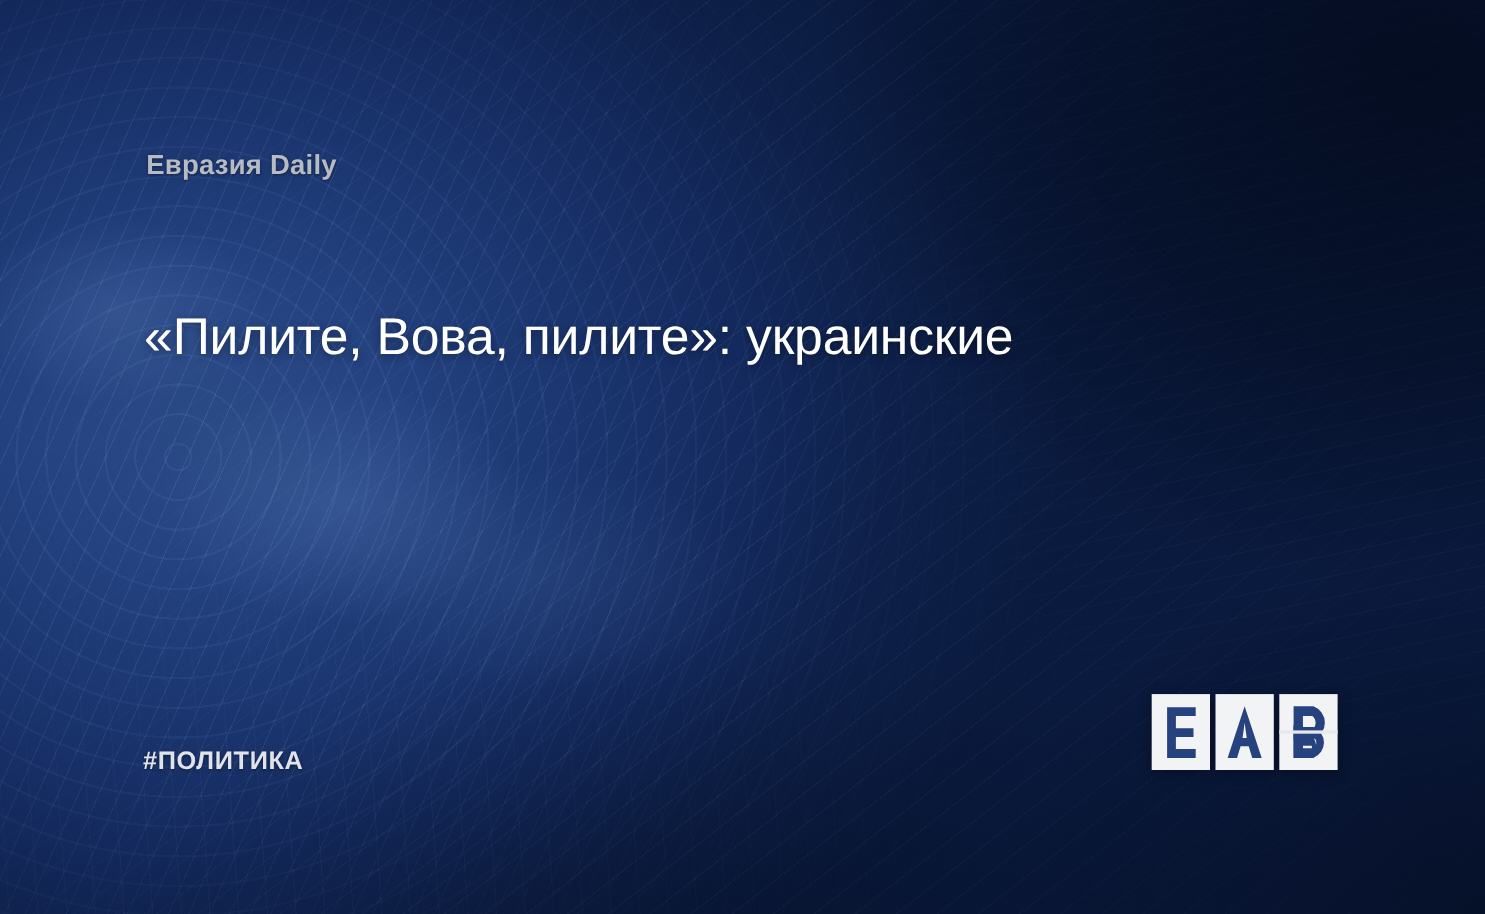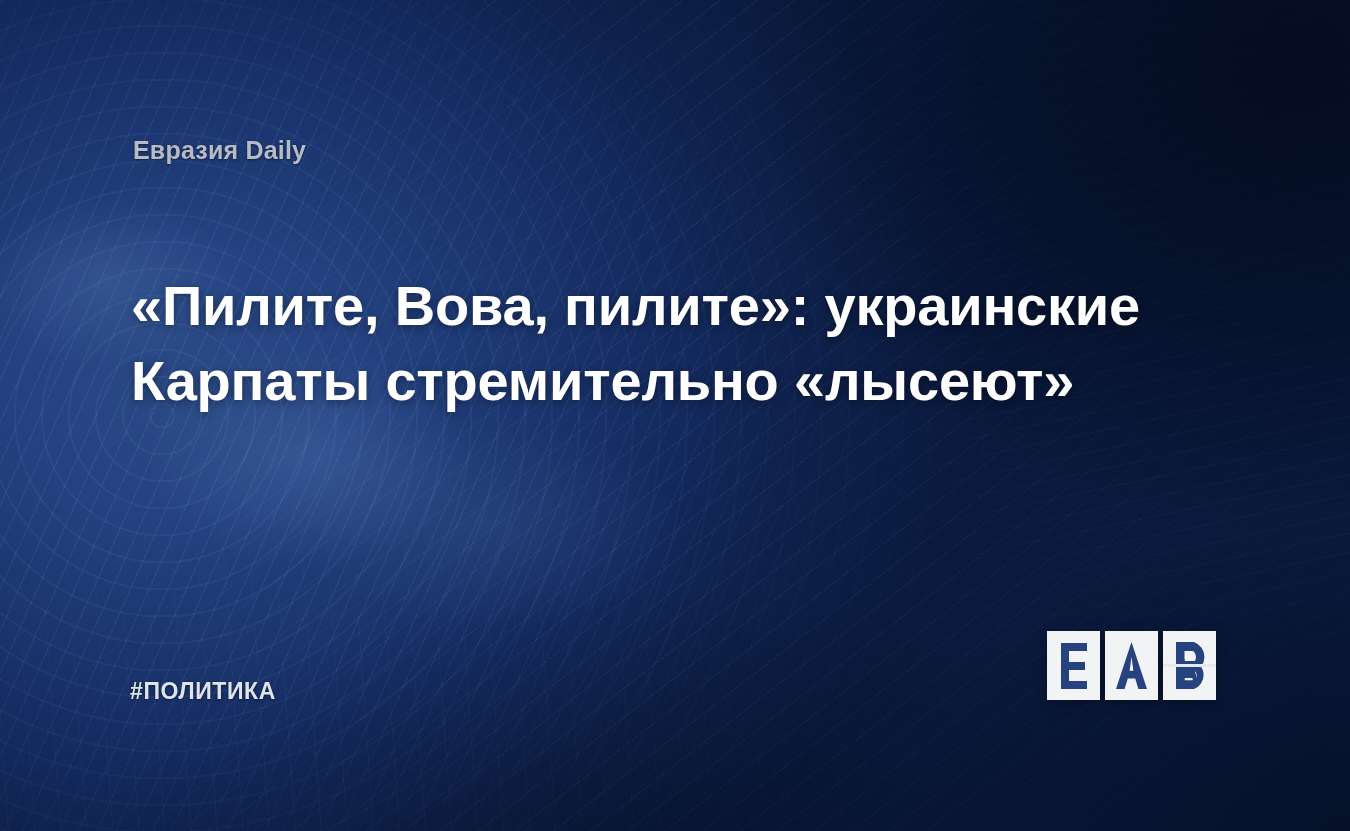--- a/index.html
+++ b/index.html
@@ -136,22 +136,22 @@
     color: #b6bbc4;
     text-shadow: 0 1px 3px rgba(0,0,0,0.45);
     white-space: nowrap;
   }
 
   .headline {
     position: absolute;
     left: 131px;
     top: 268px;
     width: 1010px;
-    font-size: 56px;
-    font-weight: bold;
+    font-size: 47px;
+    font-weight: normal;
     line-height: 75px;
     letter-spacing: -0.2px;
     color: #ffffff;
     text-shadow: 0 2px 8px rgba(0,0,0,0.38);
   }
   .headline .line { display: block; white-space: nowrap; }
 
   .hashtag {
     position: absolute;
     left: 130px;
@@ -204,21 +204,20 @@
   <div class="bg-layer streaks-d"></div>
   <div class="bg-layer bg-glow"></div>
   <div class="bg-layer bg-vignette"></div>
 
   <div class="content">
 
     <div class="brand">Евразия Daily</div>
 
     <div class="headline">
       <span class="line">«Пилите, Вова, пилите»: украинские</span>
-      <span class="line">Карпаты стремительно «лысеют»</span>
     </div>
 
     <div class="hashtag">#ПОЛИТИКА</div>
 
     <div class="logo">
 
       <div class="logo-tile">
         <svg viewBox="0 0 53 69" xmlns="http://www.w3.org/2000/svg" aria-hidden="true">
           <path d="M14 12 H40 V20 H22 V31 H38 V39 H22 V50 H40 V58 H14 Z" fill="#27437f"></path>
         </svg>

